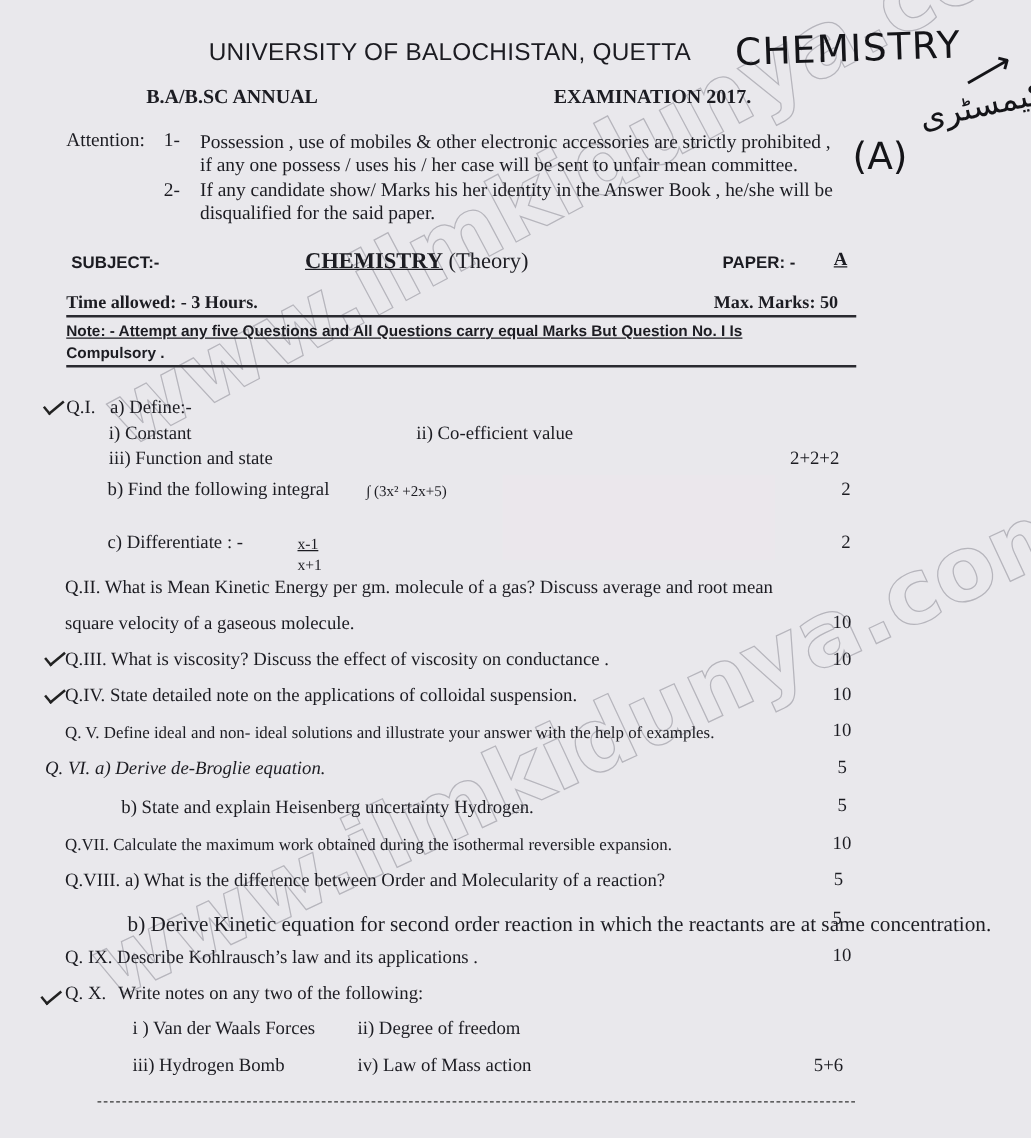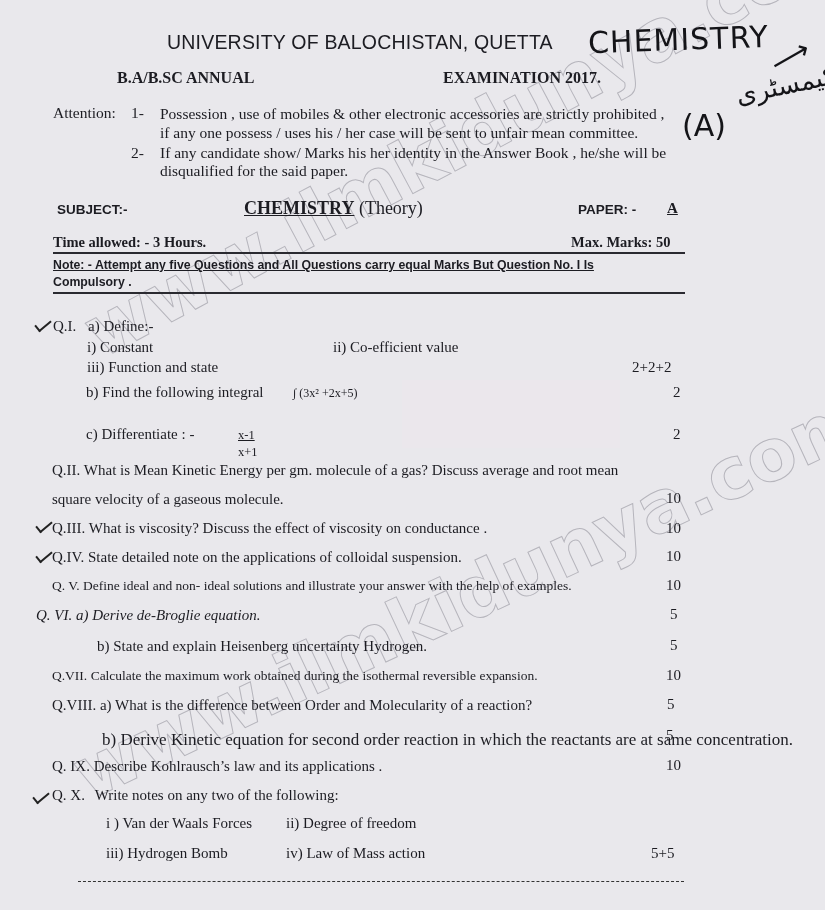--- a/index.html
+++ b/index.html
@@ -154,15 +154,15 @@
 <div class="abs m" style="left:666px; top:757px;">10</div>
 
 <div class="abs q" style="left:52px; top:787px;">
   <span>Q. X.</span>
   <span style="margin-left:6px;">Write notes on any two of the following:</span>
 </div>
 <div class="abs q" style="left:106px; top:815px;">i ) Van der Waals Forces</div>
 <div class="abs q" style="left:286px; top:815px;">ii) Degree of freedom</div>
 <div class="abs q" style="left:106px; top:845px;">iii)  Hydrogen Bomb</div>
 <div class="abs q" style="left:286px; top:845px;">iv) Law of  Mass action</div>
-<div class="abs m" style="left:651px; top:845px;">5+5</div>
+<div class="abs m" style="left:651px; top:845px;">5+6</div>
 
 <div class="dash"></div>
 
 </body></html>

